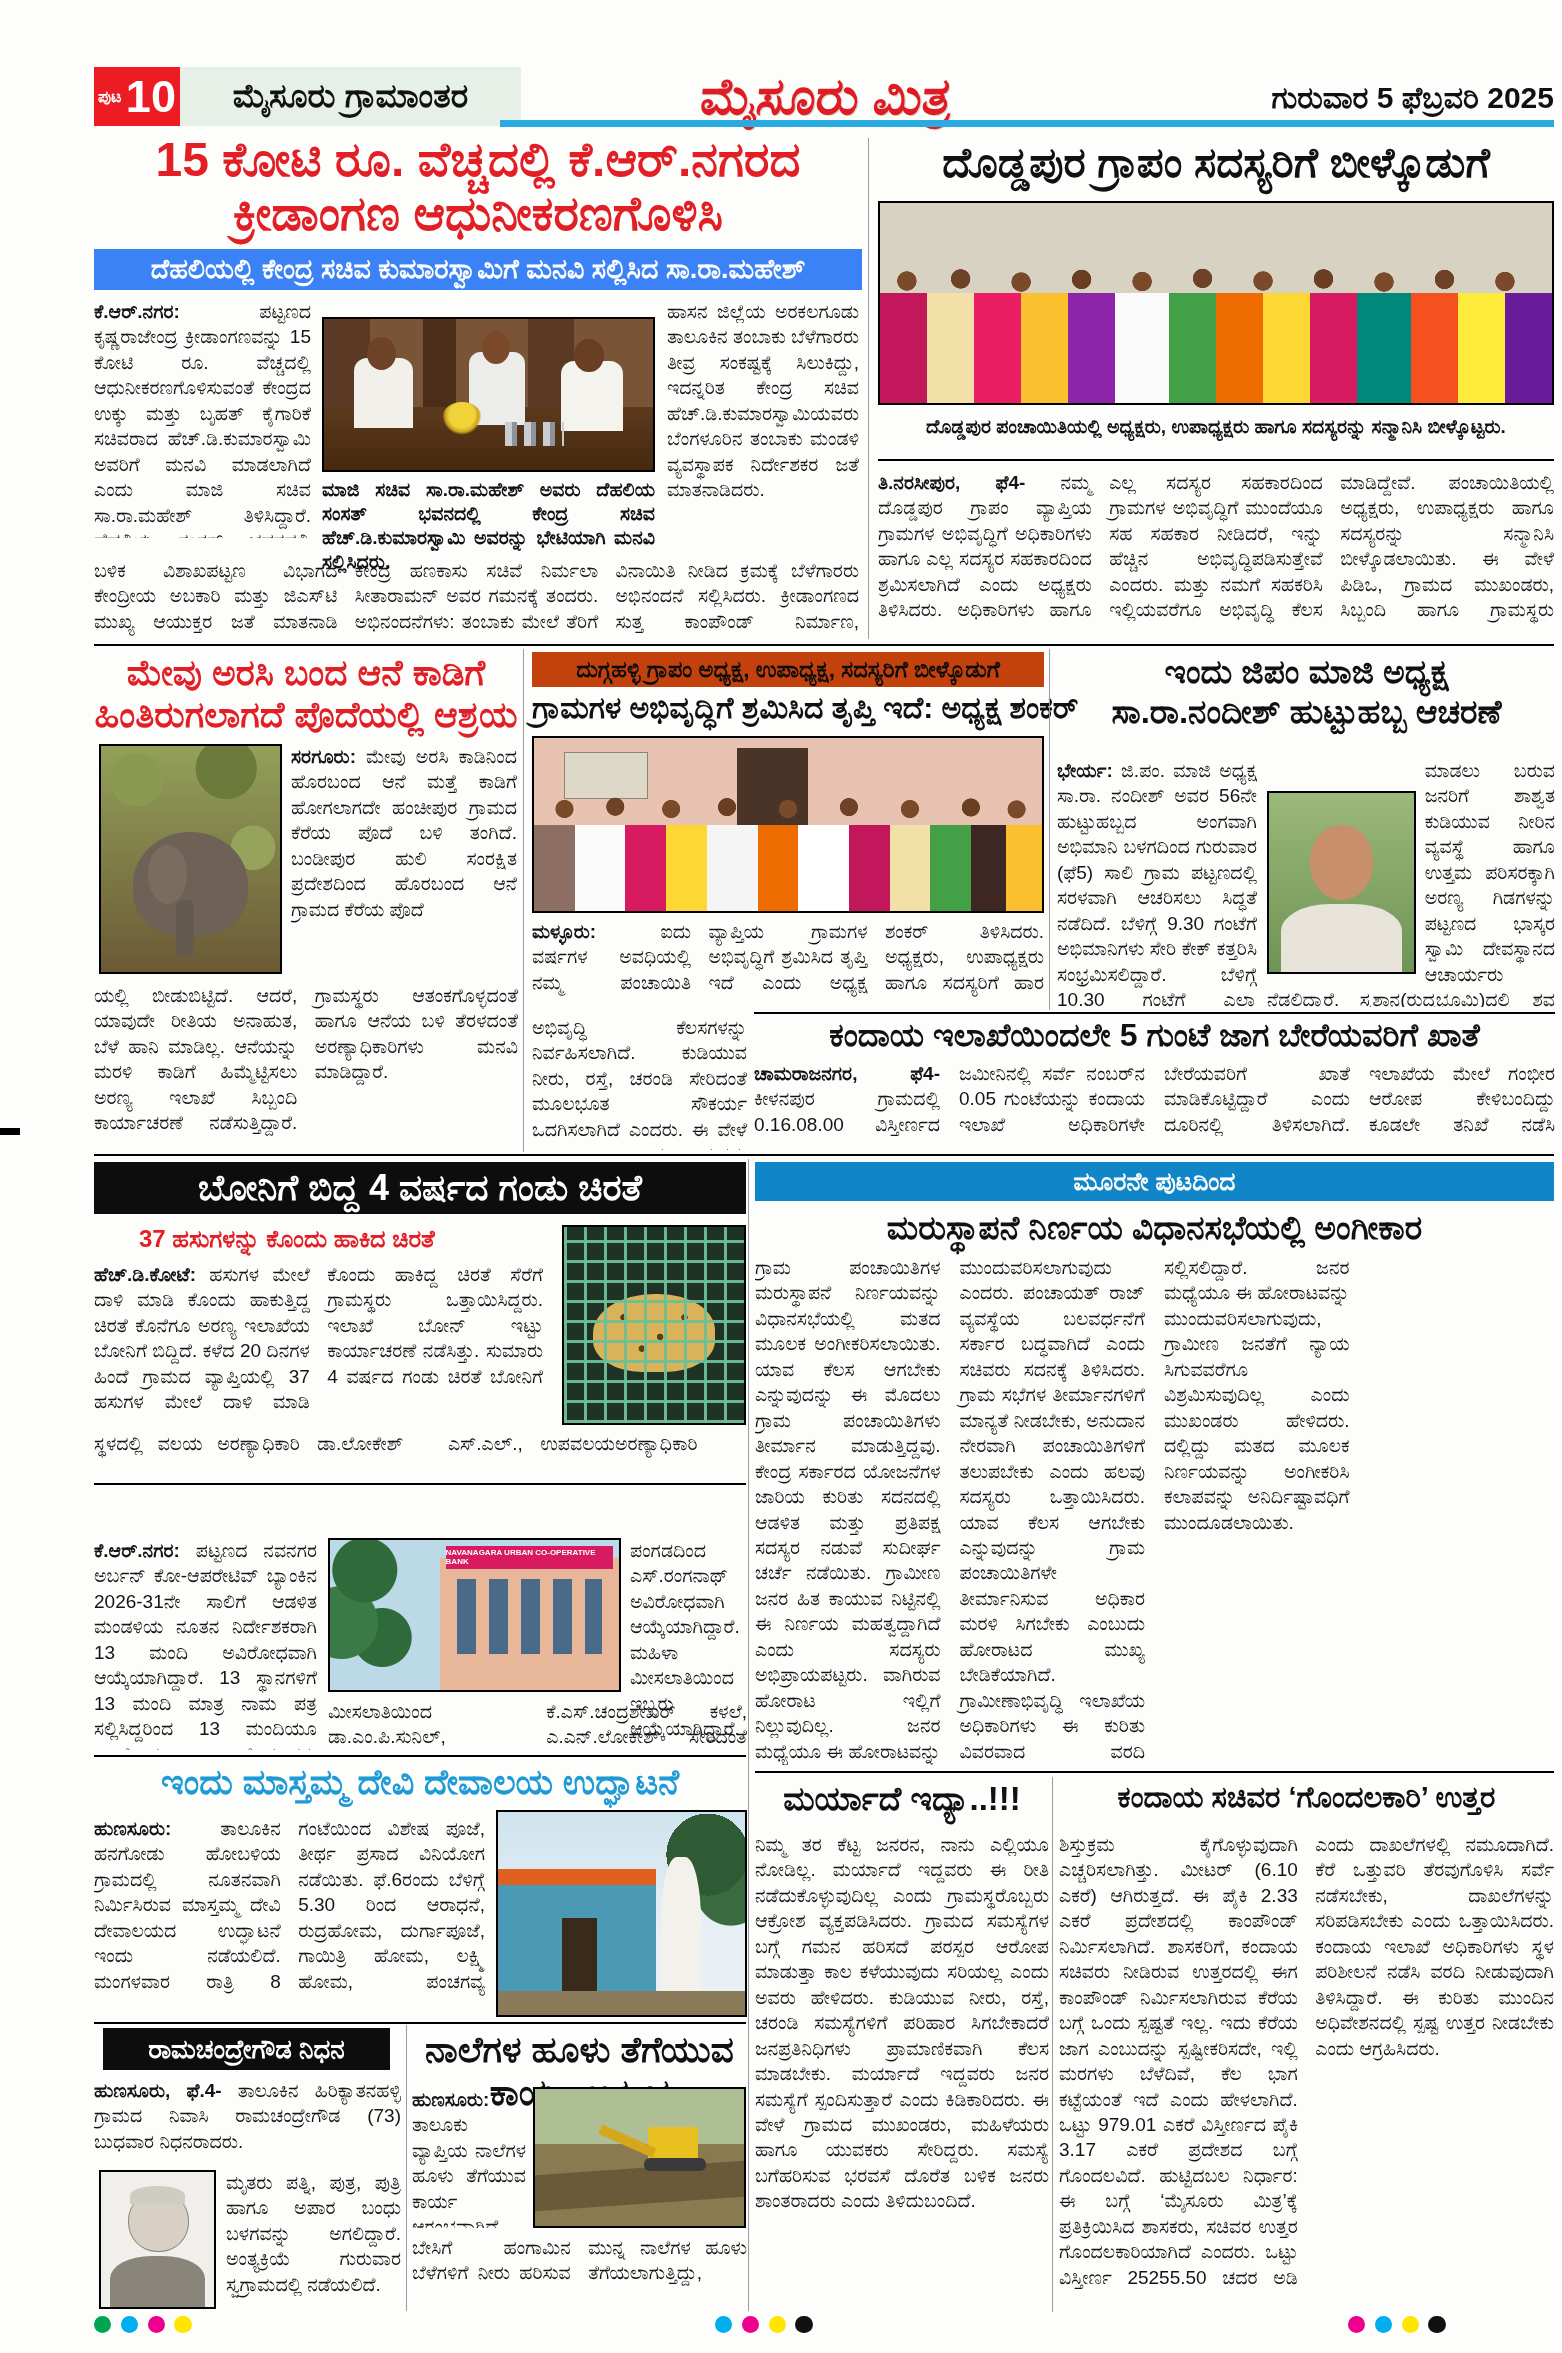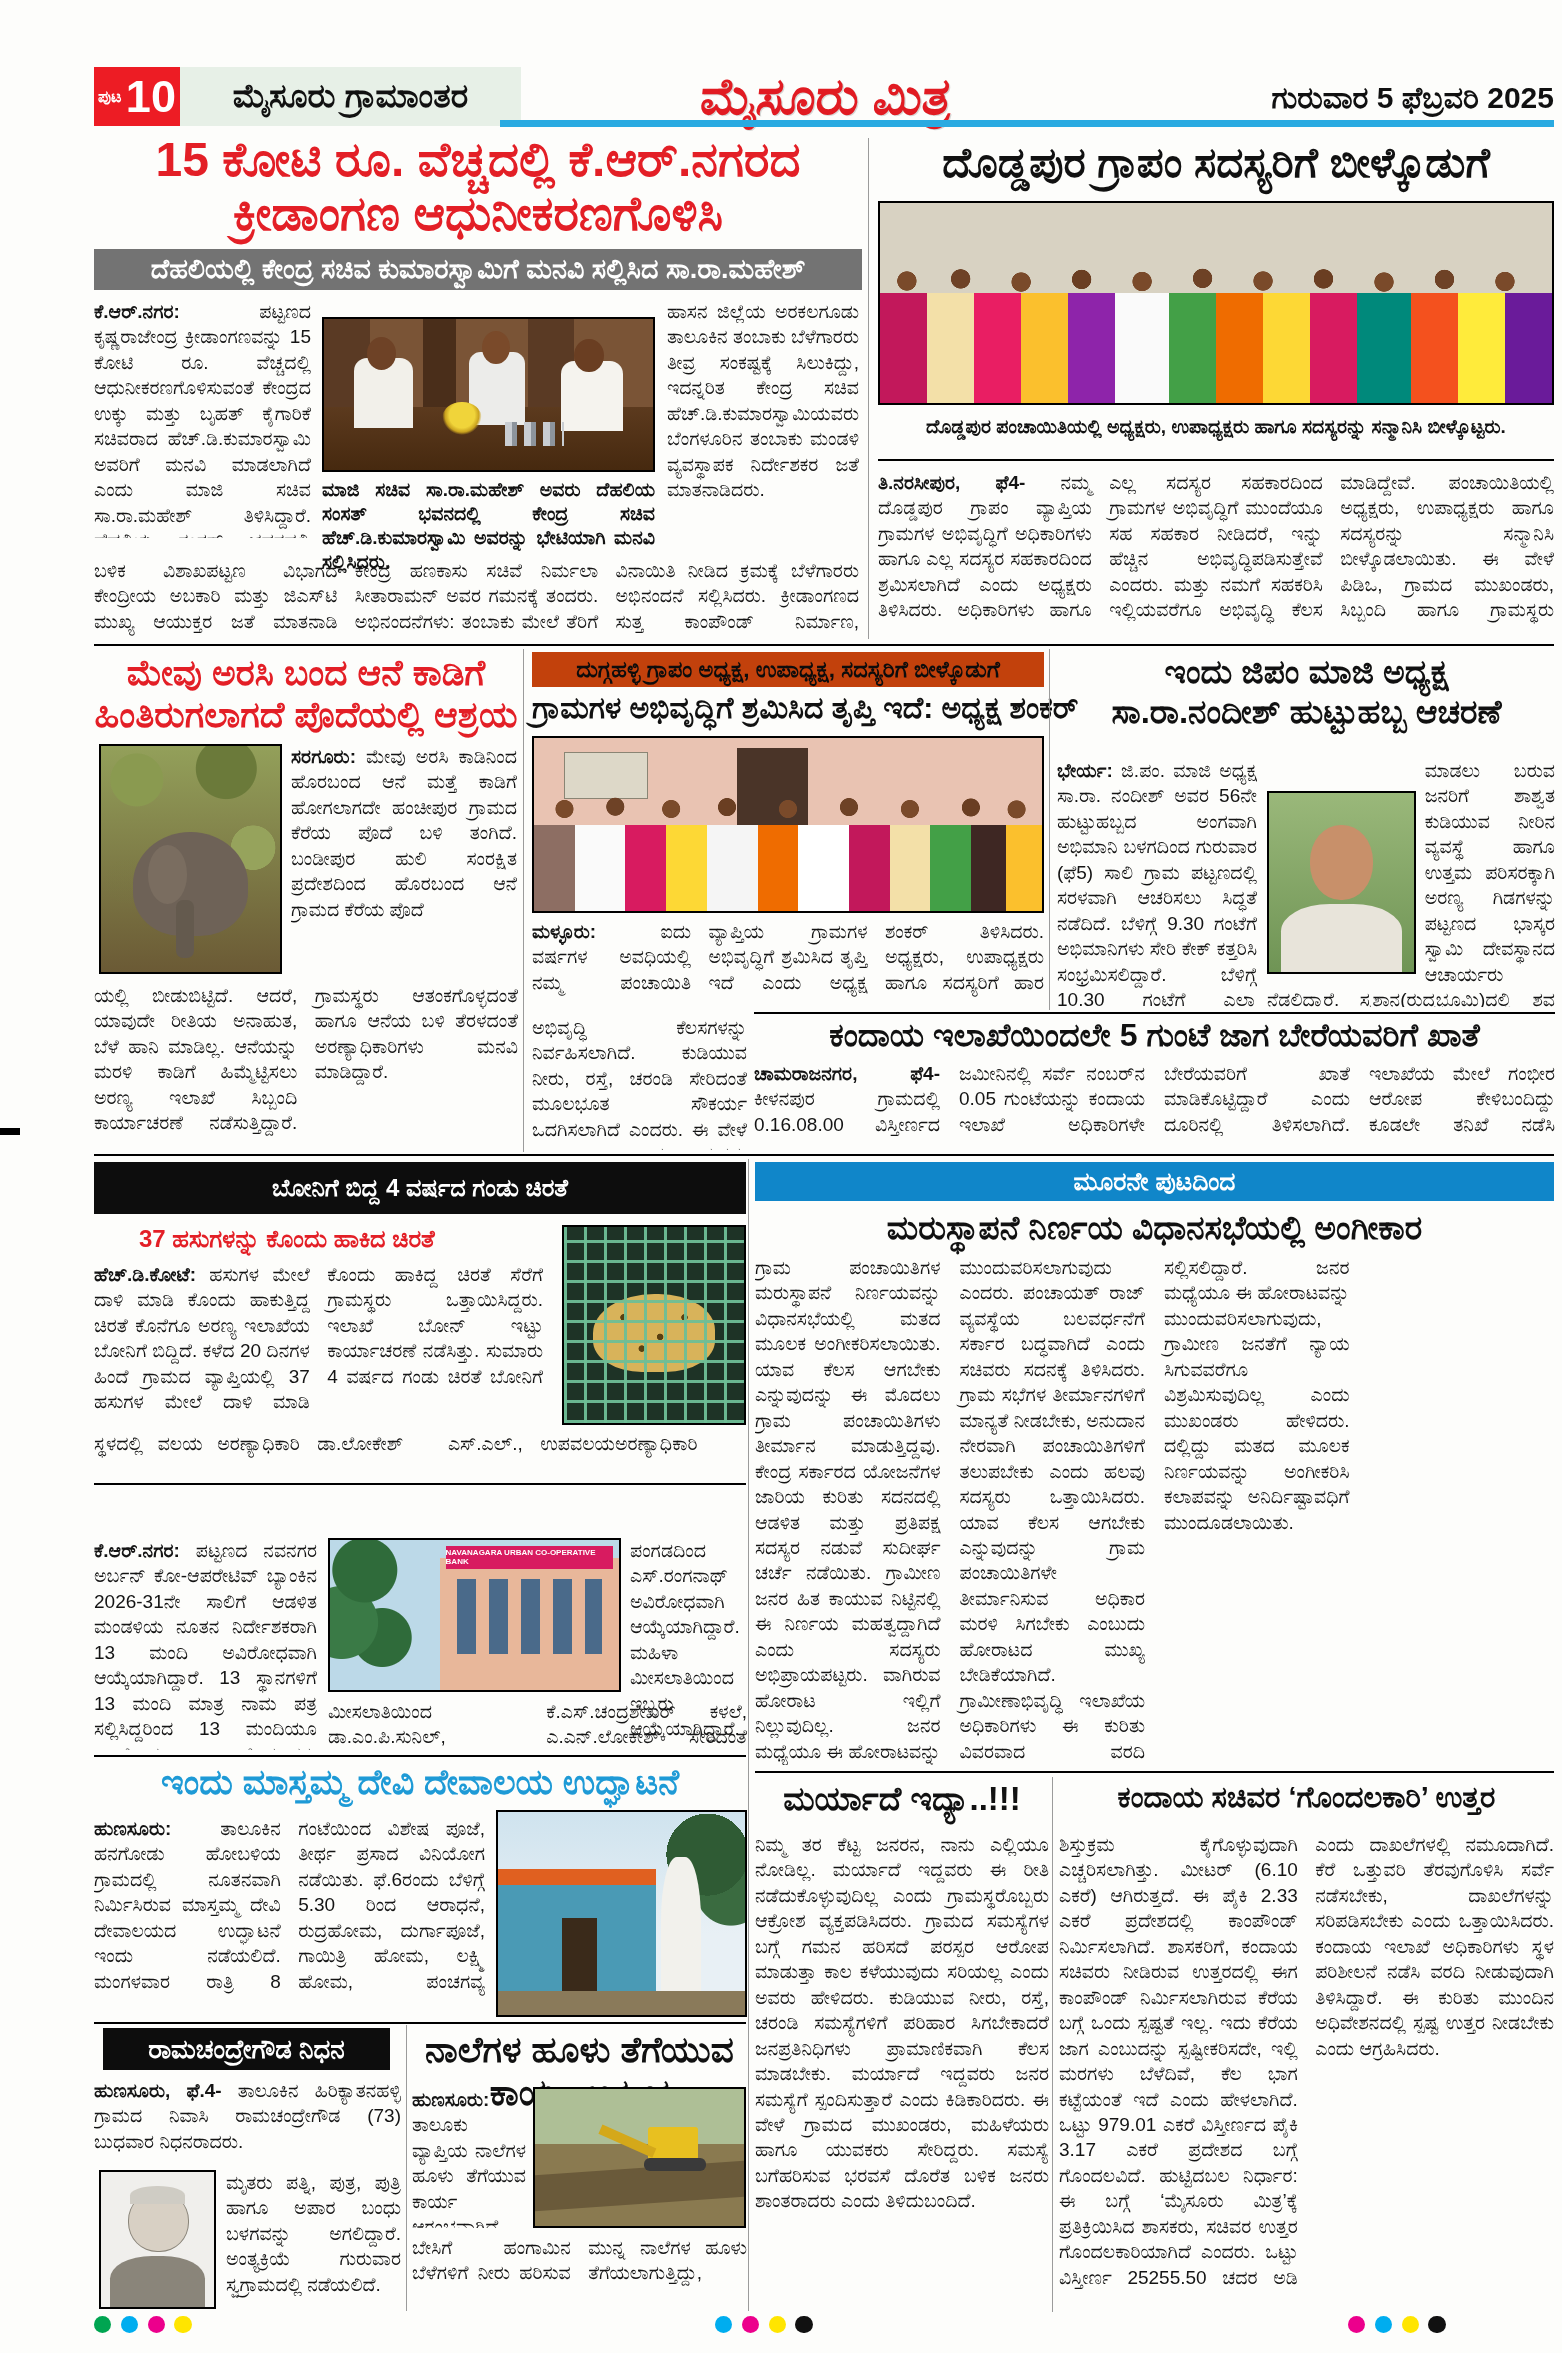--- a/index.html
+++ b/index.html
@@ -16,21 +16,21 @@
   .hl{font-weight:800;color:#111;text-align:center;}
   .pre{white-space:pre-line;}
   .red{color:#e31f26;}
   .vline{position:absolute;width:1.4px;background:#9b9b9b;}
   .hline{position:absolute;height:2.2px;background:#000;}
   .dot{display:inline-block;width:17.4px;height:17.4px;border-radius:50%;margin-right:9.4px;}
   .d1{background:#00a551}.d2{background:#00adef}.d3{background:#ec008c}.d4{background:#ffe500}
   .kicker{background:#c2410c;color:#0c0c0c;font-weight:700;text-align:center;}
   .strip-black{background:#0d0d0d;color:#fff;font-weight:800;text-align:center;}
   .strip-blue{background:#1086c9;color:#fff;font-weight:700;text-align:center;}
-  .strap{background:#737373;color:#fff;font-weight:700;text-align:center;}
+  .strap{background:#3b82f6;color:#fff;font-weight:700;text-align:center;}
   .masthead{color:#e11b22;font-weight:800;transform:skewX(-6deg);text-shadow:1.4px 1.4px 0 rgba(0,0,0,.15);}
   .pm{position:absolute;}
   
   .ph-layer{position:absolute;}
 </style>
 </head>
 <body>
 
 <div id="page">
 
@@ -138,21 +138,21 @@
 
   <div class="hline" style="left:754px;top:1012px;width:801px;"></div>
   <div class="abs hl" style="left:754px;top:1017px;width:801px;font-size:32px;">ಕಂದಾಯ ಇಲಾಖೆಯಿಂದಲೇ 5 ಗುಂಟೆ ಜಾಗ ಬೇರೆಯವರಿಗೆ ಖಾತೆ</div>
   <div class="abs body c4" style="left:754px;top:1061px;width:801px;height:88px;">
     <b>ಚಾಮರಾಜನಗರ, ಫೆ4-</b>
     <span>ಕೀಳನಪುರ ಗ್ರಾಮದಲ್ಲಿ 0.16.08.00 ವಿಸ್ತೀರ್ಣದ ಜಮೀನಿನಲ್ಲಿ ಸರ್ವೆ ನಂಬರ್‌ನ 0.05 ಗುಂಟೆಯನ್ನು ಕಂದಾಯ ಇಲಾಖೆ ಅಧಿಕಾರಿಗಳೇ ಬೇರೆಯವರಿಗೆ ಖಾತೆ ಮಾಡಿಕೊಟ್ಟಿದ್ದಾರೆ ಎಂದು ದೂರಿನಲ್ಲಿ ತಿಳಿಸಲಾಗಿದೆ. ಇಲಾಖೆಯ ಮೇಲೆ ಗಂಭೀರ ಆರೋಪ ಕೇಳಿಬಂದಿದ್ದು ಕೂಡಲೇ ತನಿಖೆ ನಡೆಸಿ ತಪ್ಪಿತಸ್ಥರ ವಿರುದ್ಧ ಕ್ರಮ ಕೈಗೊಳ್ಳುವಂತೆ ಒತ್ತಾಯಿಸಿದ್ದಾರೆ. ಭೂಮಿ ಕೇಂದ್ರದ ಅಧಿಕಾರಿಗಳು ಸೇರಿ ಪಡೆದು ಮತ್ತೊಬ್ಬರ ಹೆಸರಿಗೆ ಖಾತೆ ಕೊಟ್ಟಿದ್ದಾರೆ ಎಂಬ ಆರೋಪ ಕೇಳಿಬಂದಿದೆ. ಪಟ್ಟಣದ ಪಿಡಬ್ಲ್ಯೂಡಿ ಅತಿಥಿ ಗೃಹದಲ್ಲಿ ಪತ್ರಿಕಾಗೋಷ್ಠಿಯಲ್ಲಿ ಕಂದಾಯ ಇನ್ಸ್‌ಪೆಕ್ಟರ್ ಬಸವರಾಜು ಹಾಗೂ ಕೇತಹಳ್ಳಿ ಗ್ರಾಮದ ಗ್ರಾಮ ಲೆಕ್ಕಾಧಿಕಾರಿ ಮಾದಪ್ಪ ಎಂಬುವರಿಗೆ ಖಾತೆ ಮಾಡಿಕೊಟ್ಟಿದ್ದಾರೆ ಎಂದು ಆರೋಪಿಸಿದರು.</span>
   </div>
 
   <div class="hline" style="left:94px;top:1154px;width:1460px;"></div>
 
-  <div class="abs strip-black" style="left:94px;top:1162px;width:652px;height:52px;font-size:24px;line-height:52px;">ಬೋನಿಗೆ ಬಿದ್ದ 4 ವರ್ಷದ ಗಂಡು ಚಿರತೆ</div>
+  <div class="abs strip-black" style="left:94px;top:1162px;width:652px;height:52px;font-size:36px;line-height:52px;">ಬೋನಿಗೆ ಬಿದ್ದ 4 ವರ್ಷದ ಗಂಡು ಚಿರತೆ</div>
   <div class="abs b red" style="left:94px;top:1225px;width:449px;font-size:24px;">37 ಹಸುಗಳನ್ನು ಕೊಂದು ಹಾಕಿದ ಚಿರತೆ</div>
   <div class="photo" style="left:562px;top:1225px;width:184px;height:200px;">
     <div class="ph-layer" style="left:0;top:0;width:100%;height:100%;background:#1e3326;"></div>
     <div class="ph-layer" style="left:16%;top:34%;width:68%;height:40%;background:radial-gradient(circle at 25% 30%,#5a4010 0 2.9px,transparent 3.6px),radial-gradient(circle at 55% 55%,#5a4010 0 2.9px,transparent 3.6px),radial-gradient(circle at 75% 30%,#5a4010 0 2.9px,transparent 3.6px),radial-gradient(circle at 40% 70%,#5a4010 0 2.9px,transparent 3.6px),#d8b35a;border-radius:50% 46% 40% 40%;"></div>
     <div class="ph-layer" style="left:0;top:0;width:100%;height:100%;background:repeating-linear-gradient(0deg,rgba(110,190,150,.95) 0 2.9px,transparent 2.9px 20px),repeating-linear-gradient(90deg,rgba(110,190,150,.95) 0 2.9px,transparent 2.9px 20px);"></div>
   </div>
   <div class="abs body c2" style="left:94px;top:1262px;width:449px;height:161px;">
     <b>ಹೆಚ್.ಡಿ.ಕೋಟೆ:</b>
     <span>ಹಸುಗಳ ಮೇಲೆ ದಾಳಿ ಮಾಡಿ ಕೊಂದು ಹಾಕುತ್ತಿದ್ದ ಚಿರತೆ ಕೊನೆಗೂ ಅರಣ್ಯ ಇಲಾಖೆಯ ಬೋನಿಗೆ ಬಿದ್ದಿದೆ. ಕಳೆದ 20 ದಿನಗಳ ಹಿಂದೆ ಗ್ರಾಮದ ವ್ಯಾಪ್ತಿಯಲ್ಲಿ 37 ಹಸುಗಳ ಮೇಲೆ ದಾಳಿ ಮಾಡಿ ಕೊಂದು ಹಾಕಿದ್ದ ಚಿರತೆ ಸೆರೆಗೆ ಗ್ರಾಮಸ್ಥರು ಒತ್ತಾಯಿಸಿದ್ದರು. ಇಲಾಖೆ ಬೋನ್ ಇಟ್ಟು ಕಾರ್ಯಾಚರಣೆ ನಡೆಸಿತ್ತು. ಸುಮಾರು 4 ವರ್ಷದ ಗಂಡು ಚಿರತೆ ಬೋನಿಗೆ ಬಿದ್ದಿದ್ದು, ಗ್ರಾಮಸ್ಥರು ನಿಟ್ಟುಸಿರು ಬಿಟ್ಟಿದ್ದಾರೆ.</span>
   </div>

